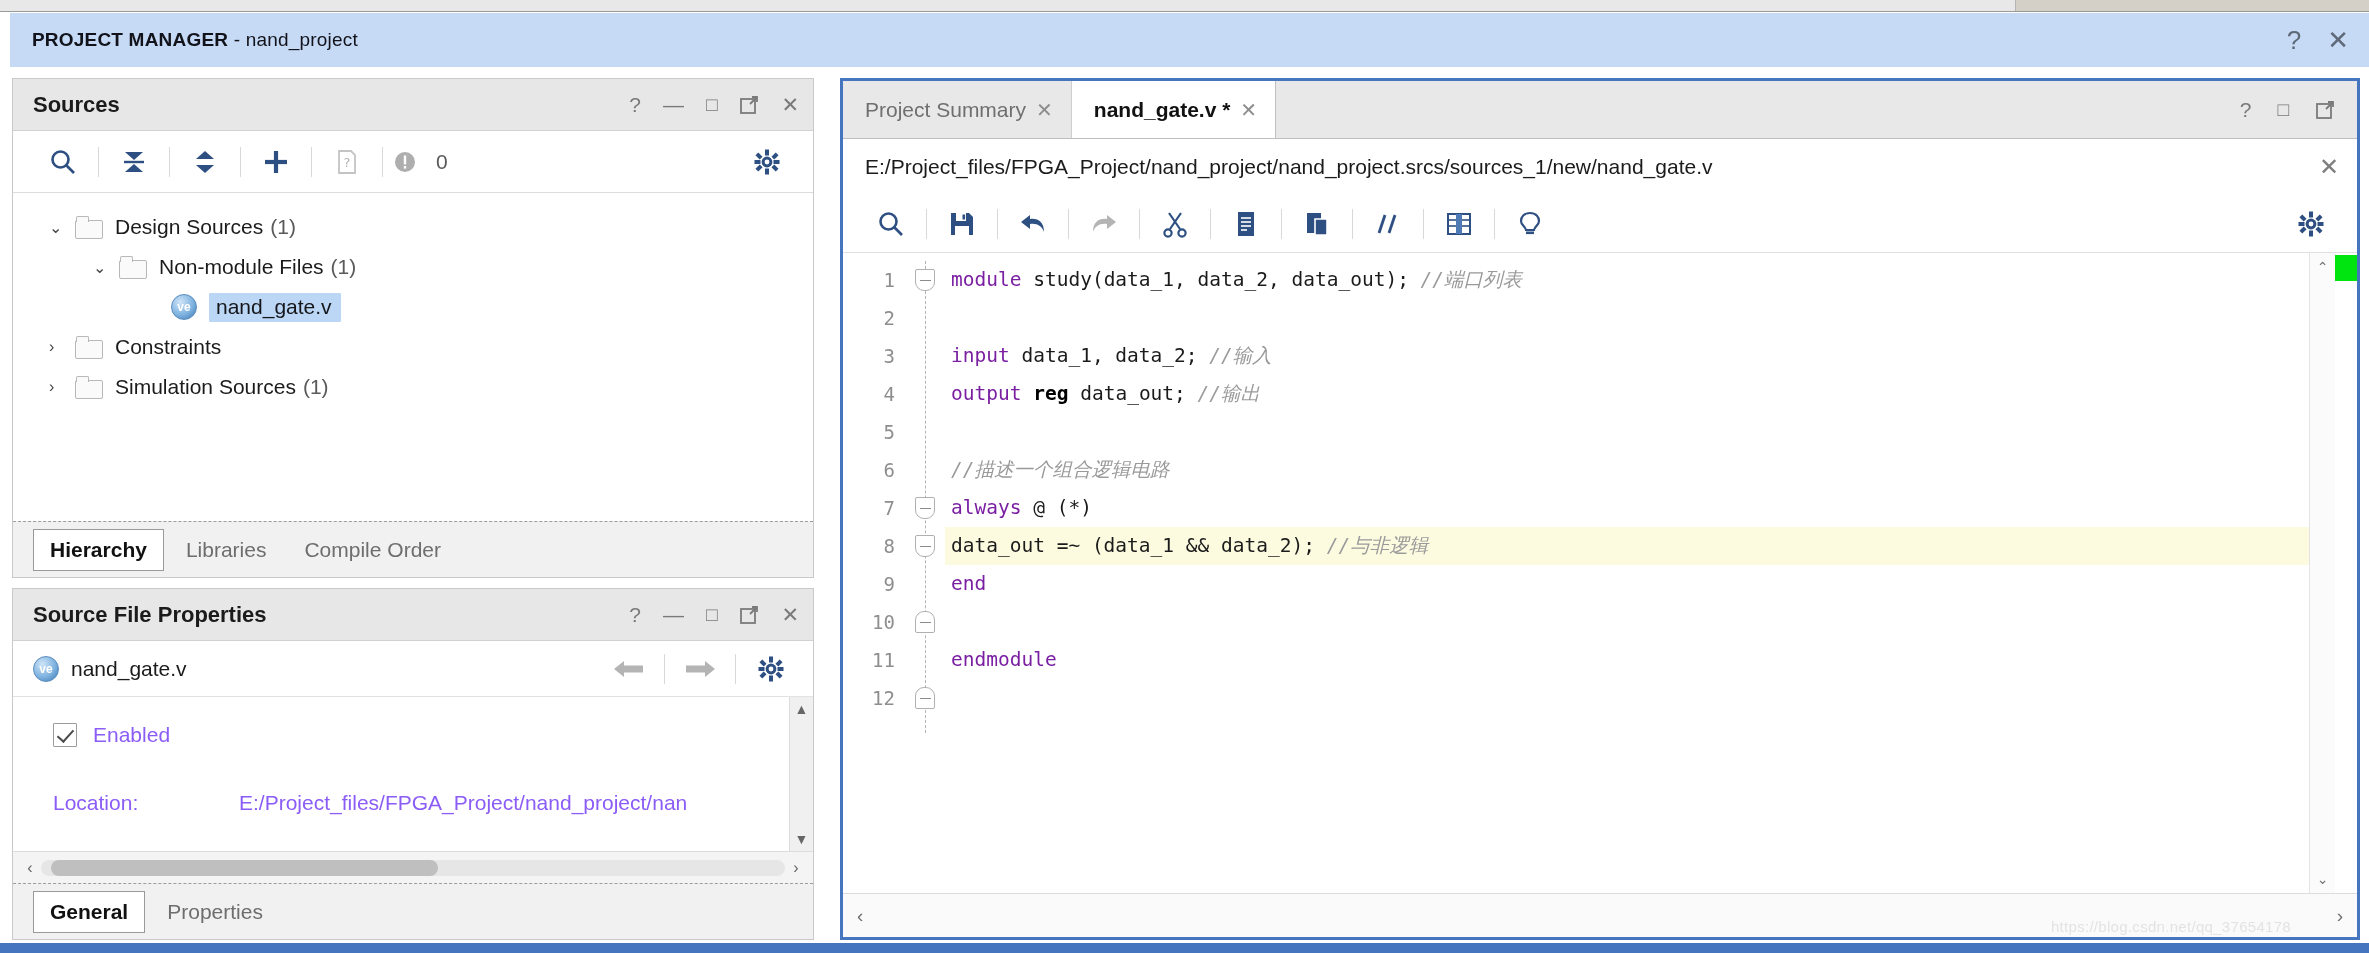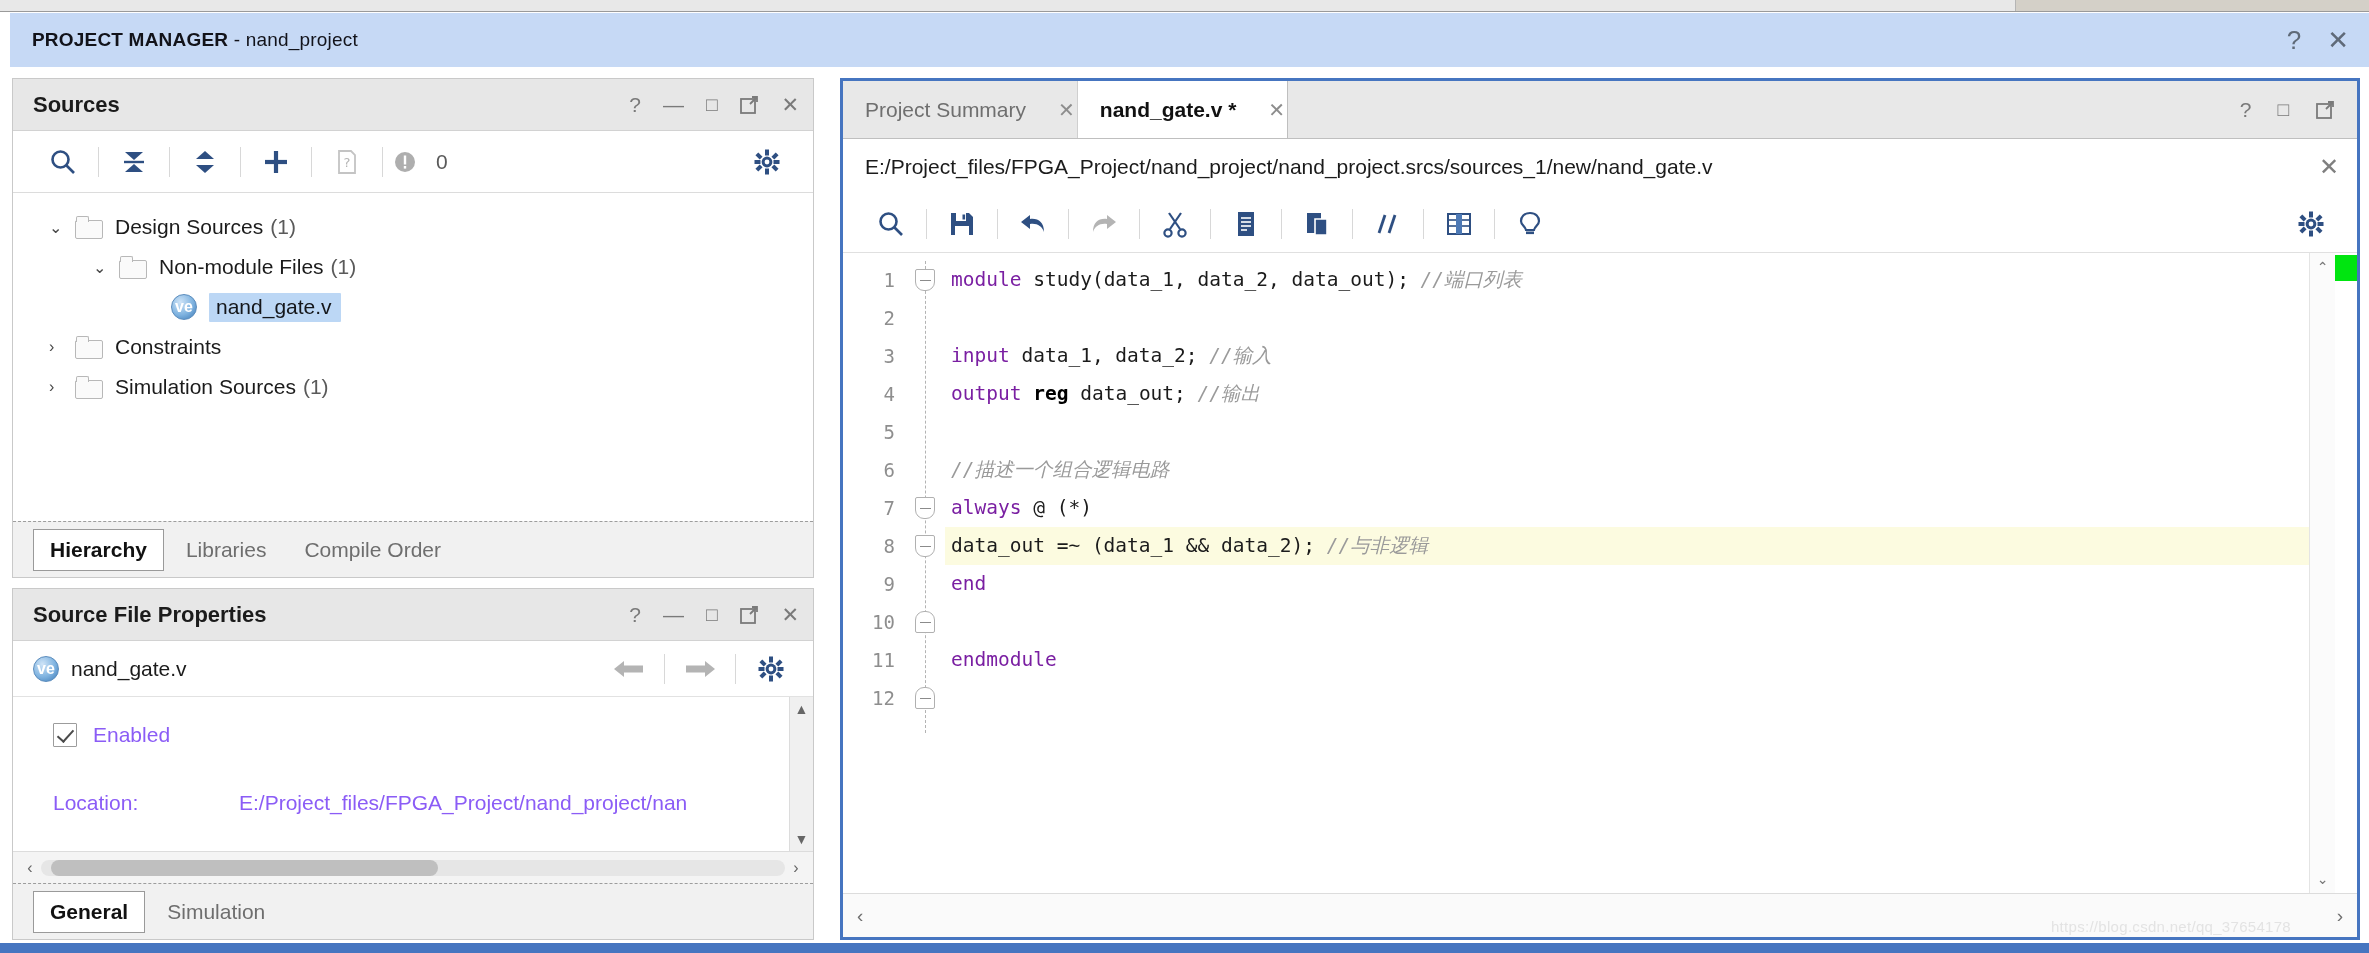--- a/index.html
+++ b/index.html
@@ -84,21 +84,21 @@
     border: 1.6px solid #b8b8b8; border-radius: 2px; background: #fafafa;
   }
   .folder::after {
     content: ""; position: absolute; left: 1px; top: 0px; width: 11px; height: 5px;
     border: 1.6px solid #b8b8b8; border-bottom: none; border-radius: 2px 2px 0 0; background: #fafafa;
   }
   .vfile {
     width: 26px; height: 26px; margin-right: 12px; flex: 0 0 26px; border-radius: 50%;
     background: radial-gradient(circle at 35% 30%, #cfe4f7 0%, #7fb3e0 55%, #3b78b5 100%);
     border: 1px solid #5a8cbd;
-    color: #ffffff; font-size: 16px; font-weight: bold;
+    color: #ffffff; font-size: 12px; font-weight: bold;
     display: flex; align-items: center; justify-content: center;
   }
   .node-label { color: #1b1b1b; }
   .node-count { color: #5a5a5a; margin-left: 7px; }
   .sel { background: #bcd7f5; padding: 2px 9px 3px 7px; border-radius: 1px; color: #14161a; }
 
   
   .tabstrip {
     height: 56px; background: #f1f1f1; border-top: 1px dashed #9d9d9d;
     display: flex; align-items: center; padding-left: 20px; gap: 6px;
@@ -152,21 +152,21 @@
   .editor {
     position: absolute; left: 840px; top: 78px; width: 1520px; height: 862px;
     border: 3px solid #4675c0; background: #ffffff;
     display: flex; flex-direction: column;
   }
   .ed-tabbar {
     height: 58px; background: #e8e8e8; display: flex; align-items: stretch;
     border-bottom: 1px solid #bfbfbf;
   }
   .ed-tab {
-    display: flex; align-items: center; gap: 32px; padding: 0 2px 0 22px;
+    display: flex; align-items: center; gap: 10px; padding: 0 18px 0 22px;
     font-size: 21px; color: #6f6f6f; white-space: nowrap;
     border-right: 1px solid #cfcfcf;
   }
   .ed-tab.active { background: #ffffff; color: #111; font-weight: bold; border-right: 1px solid #bfbfbf; }
   .ed-tab .x { color: #8d8d8d; font-size: 20px; font-weight: normal; }
   .ed-tabbar-icons { margin-left: auto; display: flex; align-items: center; gap: 26px; padding: 0 22px; }
 
   .ed-path {
     height: 56px; display: flex; align-items: center; padding: 0 18px 0 22px;
     font-size: 21px; color: #1b1b1b; background: #ffffff; white-space: nowrap;
@@ -446,21 +446,21 @@
     <div class="prop-hscroll">
       <span class="arw">‹</span>
       <span class="hs-track">
         <span class="hs-thumb"></span>
       </span>
       <span class="arw">›</span>
     </div>
 
     <div class="tabstrip" id="props-tabs">
         <div class="tab active">General</div>
-        <div class="tab">Simulation</div>
+        <div class="tab">Properties</div>
       </div>
   </div>
 </div>
 
 <div class="editor">
 
   <div class="ed-tabbar" id="ed-tabs">
       <div class="ed-tab">
         <span>Project Summary</span>
         <span class="x">✕</span>

